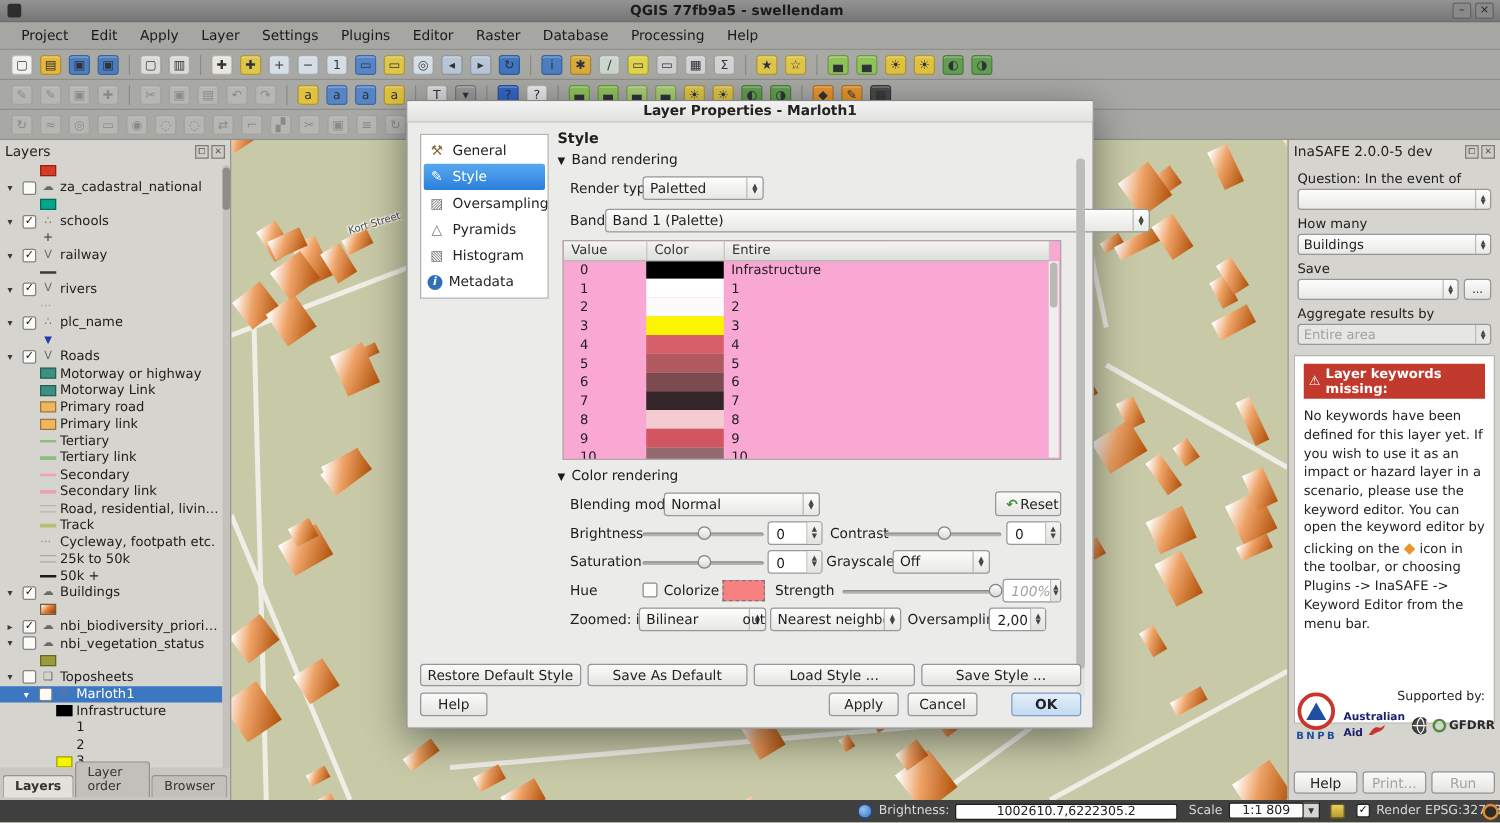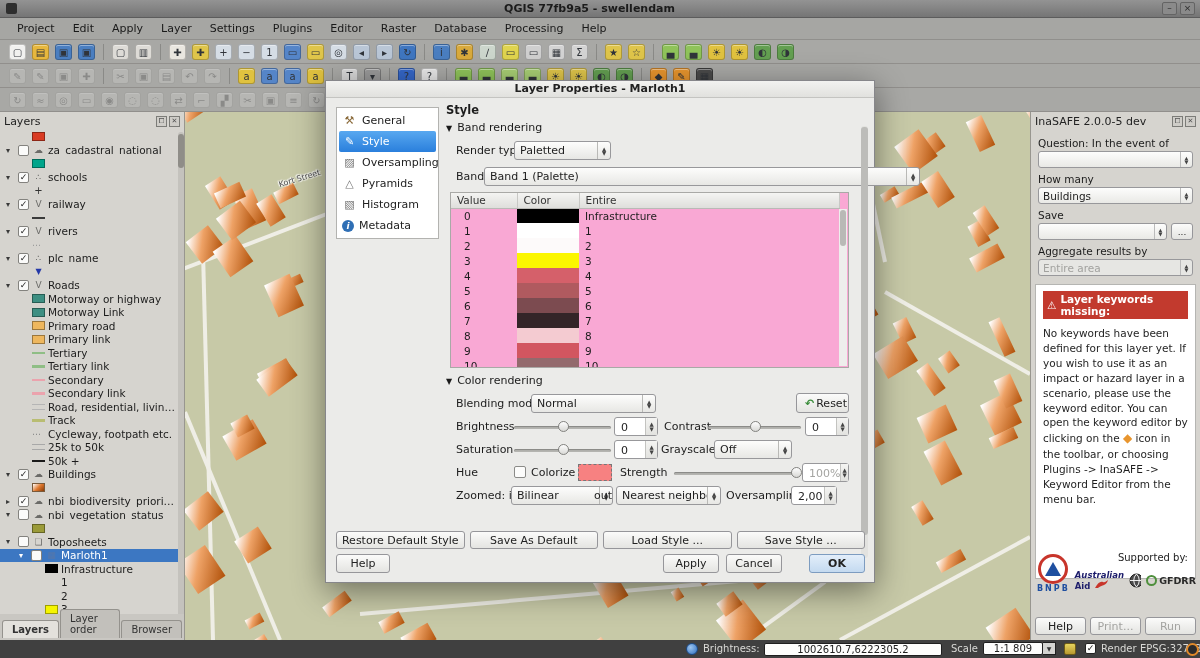--- a/index.html
+++ b/index.html
@@ -62,21 +62,21 @@
   .dsec .tri { font-size:8px; margin-right:5px; }
   .drow { position:relative; height:22px; margin-bottom:4px; }
   .crow { position:relative; height:23px; }
   .lbl { position:absolute; top:4px; font-size:11px; color:#1c1c1c; white-space:nowrap; }
   .combo { position:absolute; top:1px; height:19px; background:linear-gradient(#fdfdfc,#e7e7e4); border:1px solid #98989b; border-radius:3px; display:flex; align-items:center; }
   .combo .cval { flex:1; padding-left:5px; font-size:11px; white-space:nowrap; overflow:hidden; }
   .combo .carr { width:13px; border-left:1px solid #b9b9b6; display:flex; flex-direction:column; align-items:center; justify-content:center; font-size:5.5px; color:#444; line-height:4px; align-self:stretch; }
   .spin { position:absolute; top:1px; height:19px; background:#fff; border:1px solid #98989b; border-radius:3px; display:flex; }
   .spin .spinval { flex:1; font-size:11px; padding:3px 0 0 6px; }
   .spin .spinarrows { width:12px; border-left:1px solid #c3c3c0; background:linear-gradient(#f4f4f2,#e2e2df); display:flex; flex-direction:column; align-items:center; justify-content:center; font-size:5.5px; line-height:4.5px; color:#444; }
-  .spin.dis .spinval { color:#a4a4a1; }
+  .spin.dis .spinval { color:#a4a4a1;font-style:italic; }
   .slider { position:absolute; top:4px; height:13px; }
   .slider .track { position:absolute; left:0; right:0; top:6px; height:3px; background:#b4b4b0; border-radius:2px; box-shadow:inset 0 1px 1px rgba(0,0,0,.25); }
   .slider .thumb { position:absolute; top:1px; width:11px; height:11px; border-radius:50%; background:linear-gradient(#fdfdfd,#d9d9d6); border:1px solid #82827f; margin-left:-5px; }
   .cbox { position:absolute; top:4px; width:12px; height:12px; background:#fcfcfb; border:1px solid #8b8b88; border-radius:2px; }
   .cswatch { position:absolute; top:2px; height:17px; background:#f78181; border:1px dashed #777; }
   .btn { font-family:inherit; font-size:11px; color:#222; background:linear-gradient(#fbfbfa,#e4e4e1); border:1px solid #96969a; border-radius:3px; padding:2px 8px; }
   .reset { position:absolute; top:0; height:20px; }
   .reset .rarr { color:#3d8e3d; font-weight:bold; margin-right:2px; }
   .ptable { margin:2px 0 6px 4px; width:399px; height:176px; border:1px solid #a9a9a6; background:#f9a8d4; overflow:hidden; position:relative; }
   .ptable table { border-collapse:collapse; width:389px; table-layout:fixed; }
@@ -115,21 +115,21 @@
   .ibody { font-size:10.5px; line-height:1.42; color:#1f1f1f; }
   .nibinline { color:#e8952e; font-size:12px; }
   .isupport { position:absolute; left:0; right:0; bottom:28px; height:60px; }
   .suplabel { position:absolute; right:12px; top:0; font-size:10px; color:#222; }
   .logos { position:absolute; left:6px; top:2px; right:4px; display:flex; align-items:center; gap:5px; }
   .bnpb { text-align:center; }
   .bnpb-circle { width:30px; height:30px; border-radius:50%; background:#fff; border:3px solid #c8352b; margin:0 auto; display:flex; align-items:center; justify-content:center; }
   .bnpb-tri { width:0; height:0; border-left:8px solid transparent; border-right:8px solid transparent; border-bottom:14px solid #1f4fa0; }
   .bnpb span { display:block; color:#1f4fa0; font-weight:bold; font-size:8px; letter-spacing:2px; }
   .ausaid { line-height:1; }
-  .ausaid .a1 { font-weight:bold; font-size:8.5px; color:#1d1d6b; display:block;font-style:italic; }
+  .ausaid .a1 { font-weight:bold; font-size:8.5px; color:#1d1d6b; display:block; }
   .ausaid .a2 { font-weight:bold; font-size:8.5px; color:#1d1d6b; }
   .roo { color:#c8352b; font-size:10px; }
   .gfdrr { display:flex; align-items:center; gap:2px; font-weight:bold; font-size:9.5px; color:#2a2a2a; }
   .gring { width:11px; height:11px; border:2.5px solid #4e8f3c; border-radius:50%; }
   .ibuttons { position:absolute; left:4px; right:4px; bottom:5px; display:flex; gap:4px; }
   .ibuttons .btn { flex:1; height:18px; padding:1px 2px; }
   .btn.dis { color:#a3a3a0; }
 
   
   .statusbar { position:absolute; left:0; right:0; bottom:0; height:18px; background:#404040; color:#d9d9d6; font-size:10px; z-index:20; }

